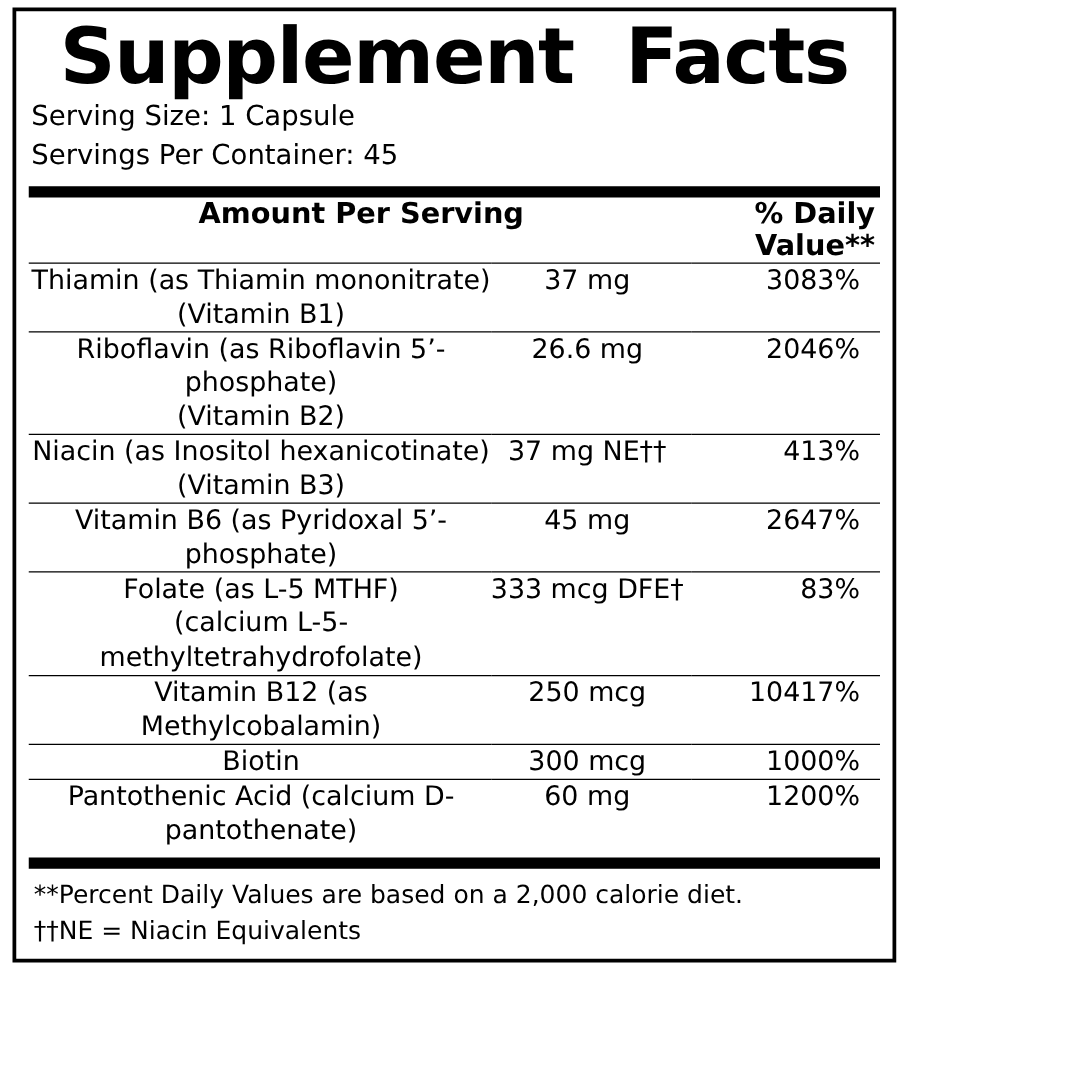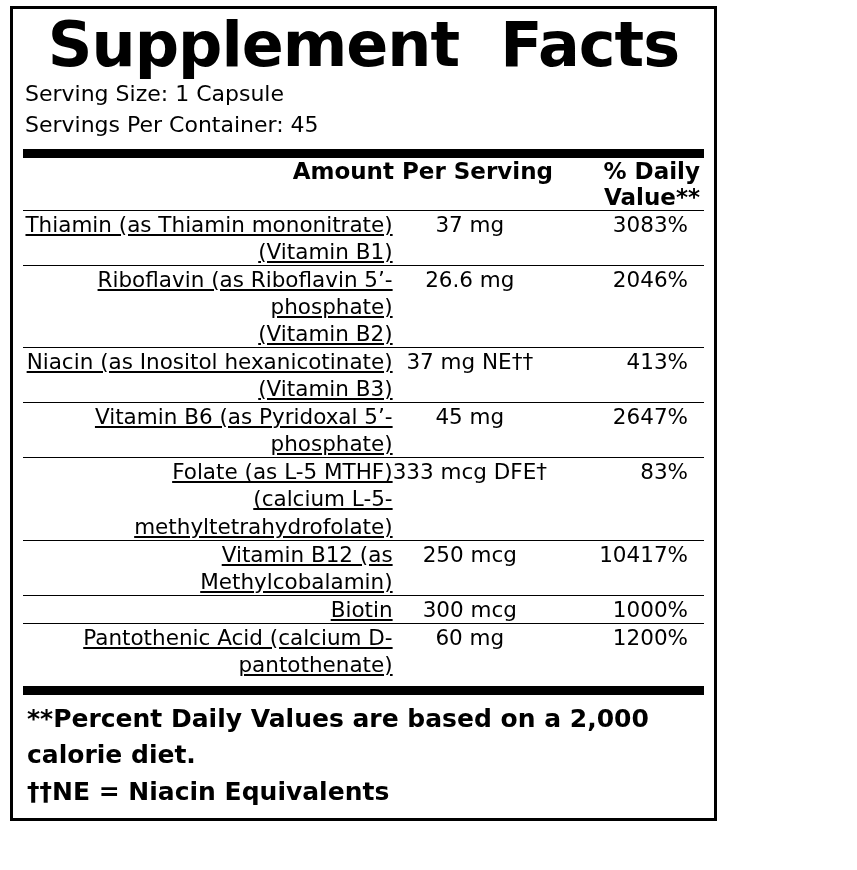--- a/index.html
+++ b/index.html
@@ -60,55 +60,53 @@
   table.nutrients td {
     padding: 0;
     vertical-align: top;
   }
 
   .hdr-row td {
     font-size: 23px;
     font-weight: bold;
     padding: 4px 0 5px 0;
   }
-  .hdr-left { text-align: right; padding-left: 2px !important; margin-left: 43px; }
+  .hdr-left { text-align: center; padding-left: 2px !important; margin-left: 43px; }
   .hdr-right { text-align: right; padding-right: 4px !important; }
 
   .nut-row td {
     padding: 5px 0 5px 0;
     line-height: 1.26;
   }
   .nut-name {
-    text-align: right;
+    text-align: center;
     padding-left: 2px !important;
     white-space: pre-line;
-    text-decoration: underline;
   }
   .nut-amount {
     text-align: center;
     white-space: nowrap;
     padding-right: 6px !important;
   }
   .nut-dv {
     text-align: right;
     white-space: nowrap;
     width: 135px;
     padding-right: 16px !important;
   }
   .sep td {
     padding: 0;
     height: 0;
     border-bottom: 1.5px solid #000;
   }
 
   .footnotes {
-    font-size: 25px;
+    font-size: 20px;
     line-height: 1.45;
     padding: 6px 0 2px 4px;
-    font-weight: bold;
   }
   .footnotes div { margin: 0; }
 
   .below-box {
     padding: 10px 6px 0 6px;
     font-size: 21px;
     line-height: 1.3;
   }
   .other-ing {
     margin: 0 0 6px 0;

